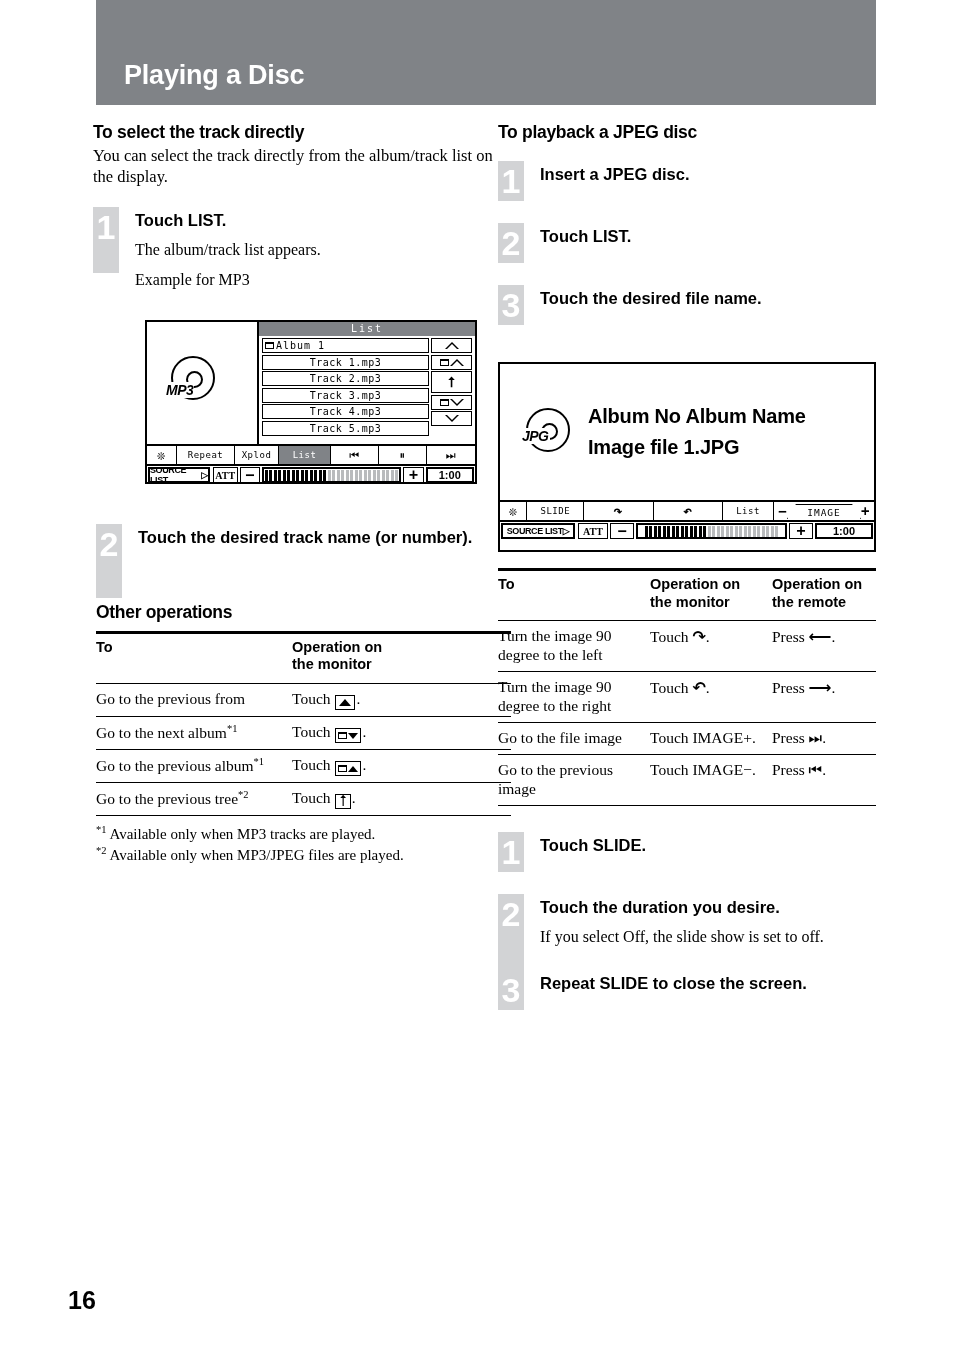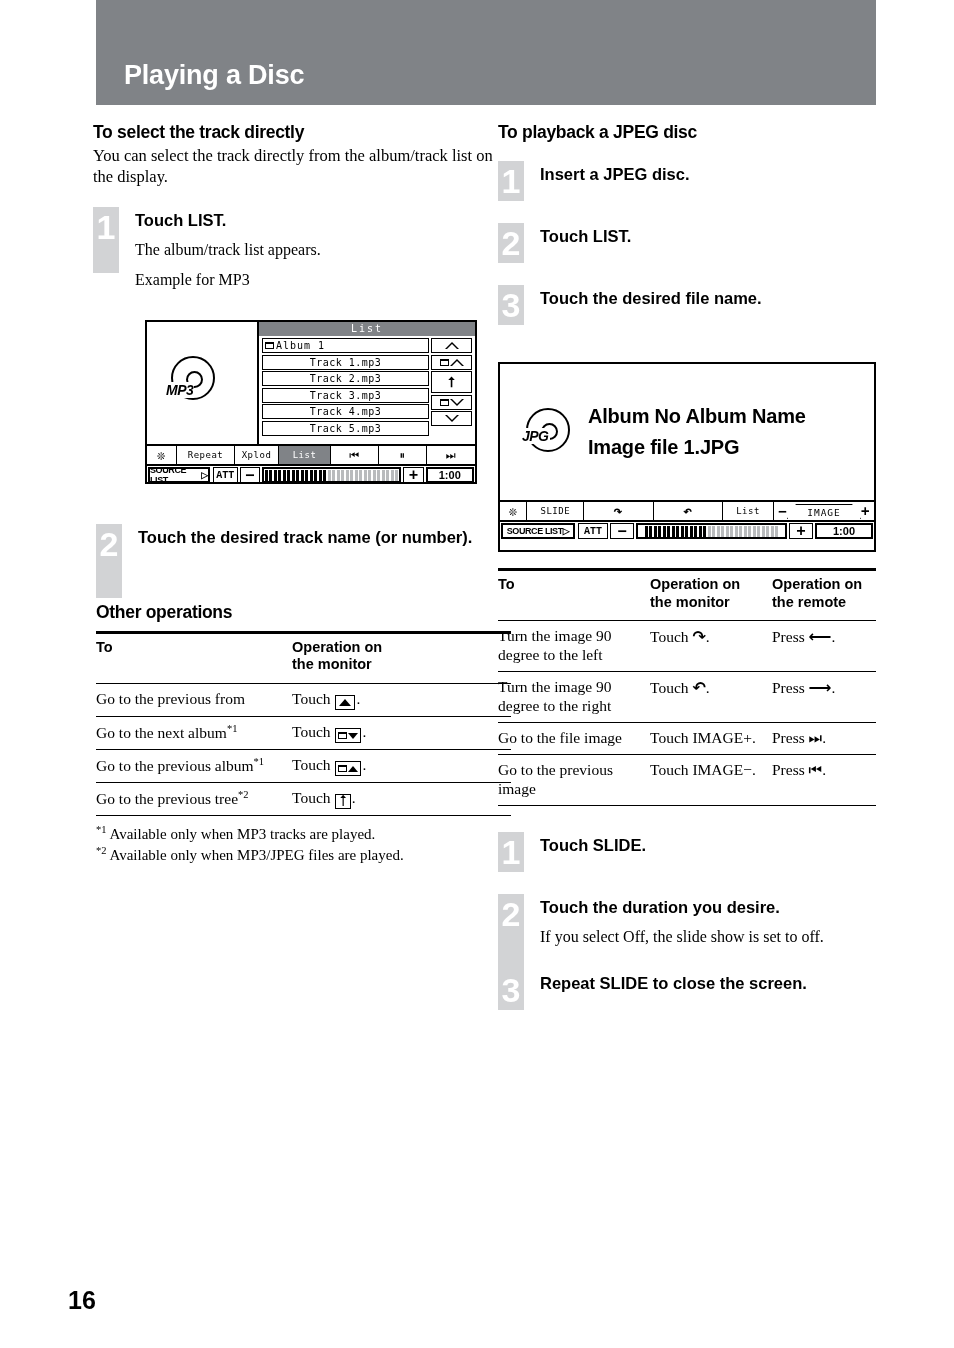--- a/index.html
+++ b/index.html
@@ -130,21 +130,21 @@
   .c-tr   { width:48px; font-size:11px; }
 
   .bot-row { display:flex; height:20px; border-top:2px solid #000; align-items:stretch; font-size:10px;}
   .bot-row > div { display:flex; align-items:center; justify-content:center; }
   .srclist {
     width:74px; border:2px solid #000; margin:1px 2px 1px 1px;
     font-family:"Liberation Sans", sans-serif; font-weight:bold; font-size:9px;
     letter-spacing:-0.4px;
   }
   .att { width:30px; border:1.5px solid #000; margin:1px 1px;
-    font-family:Liberation Mono, monospace; font-weight:bold; font-size:10px; }
+    font-family:Liberation Serif, serif; font-weight:bold; font-size:10px; }
   .minus, .plus { width:24px; font-size:15px; font-weight:bold; border:1.5px solid #000; margin:1px 1px; }
   .vol { flex:1; border:2px solid #000; margin:1px 1px; display:flex; align-items:center; padding:1px; gap:1.5px; }
   .vseg { width:3px; height:11px; background:#000; }
   .vseg.off { background:#b9bbbd; }
   .time { width:58px; border:2px solid #000; margin:1px 1px;
     font-family:"Liberation Sans", sans-serif; font-weight:bold; font-size:11px; }
 
   
   .scr-jpg { position:absolute; left:498px; top:362px; width:378px; height:190px; }
   .jpg-main { height:136px; display:flex; align-items:center; padding-left:26px; }

